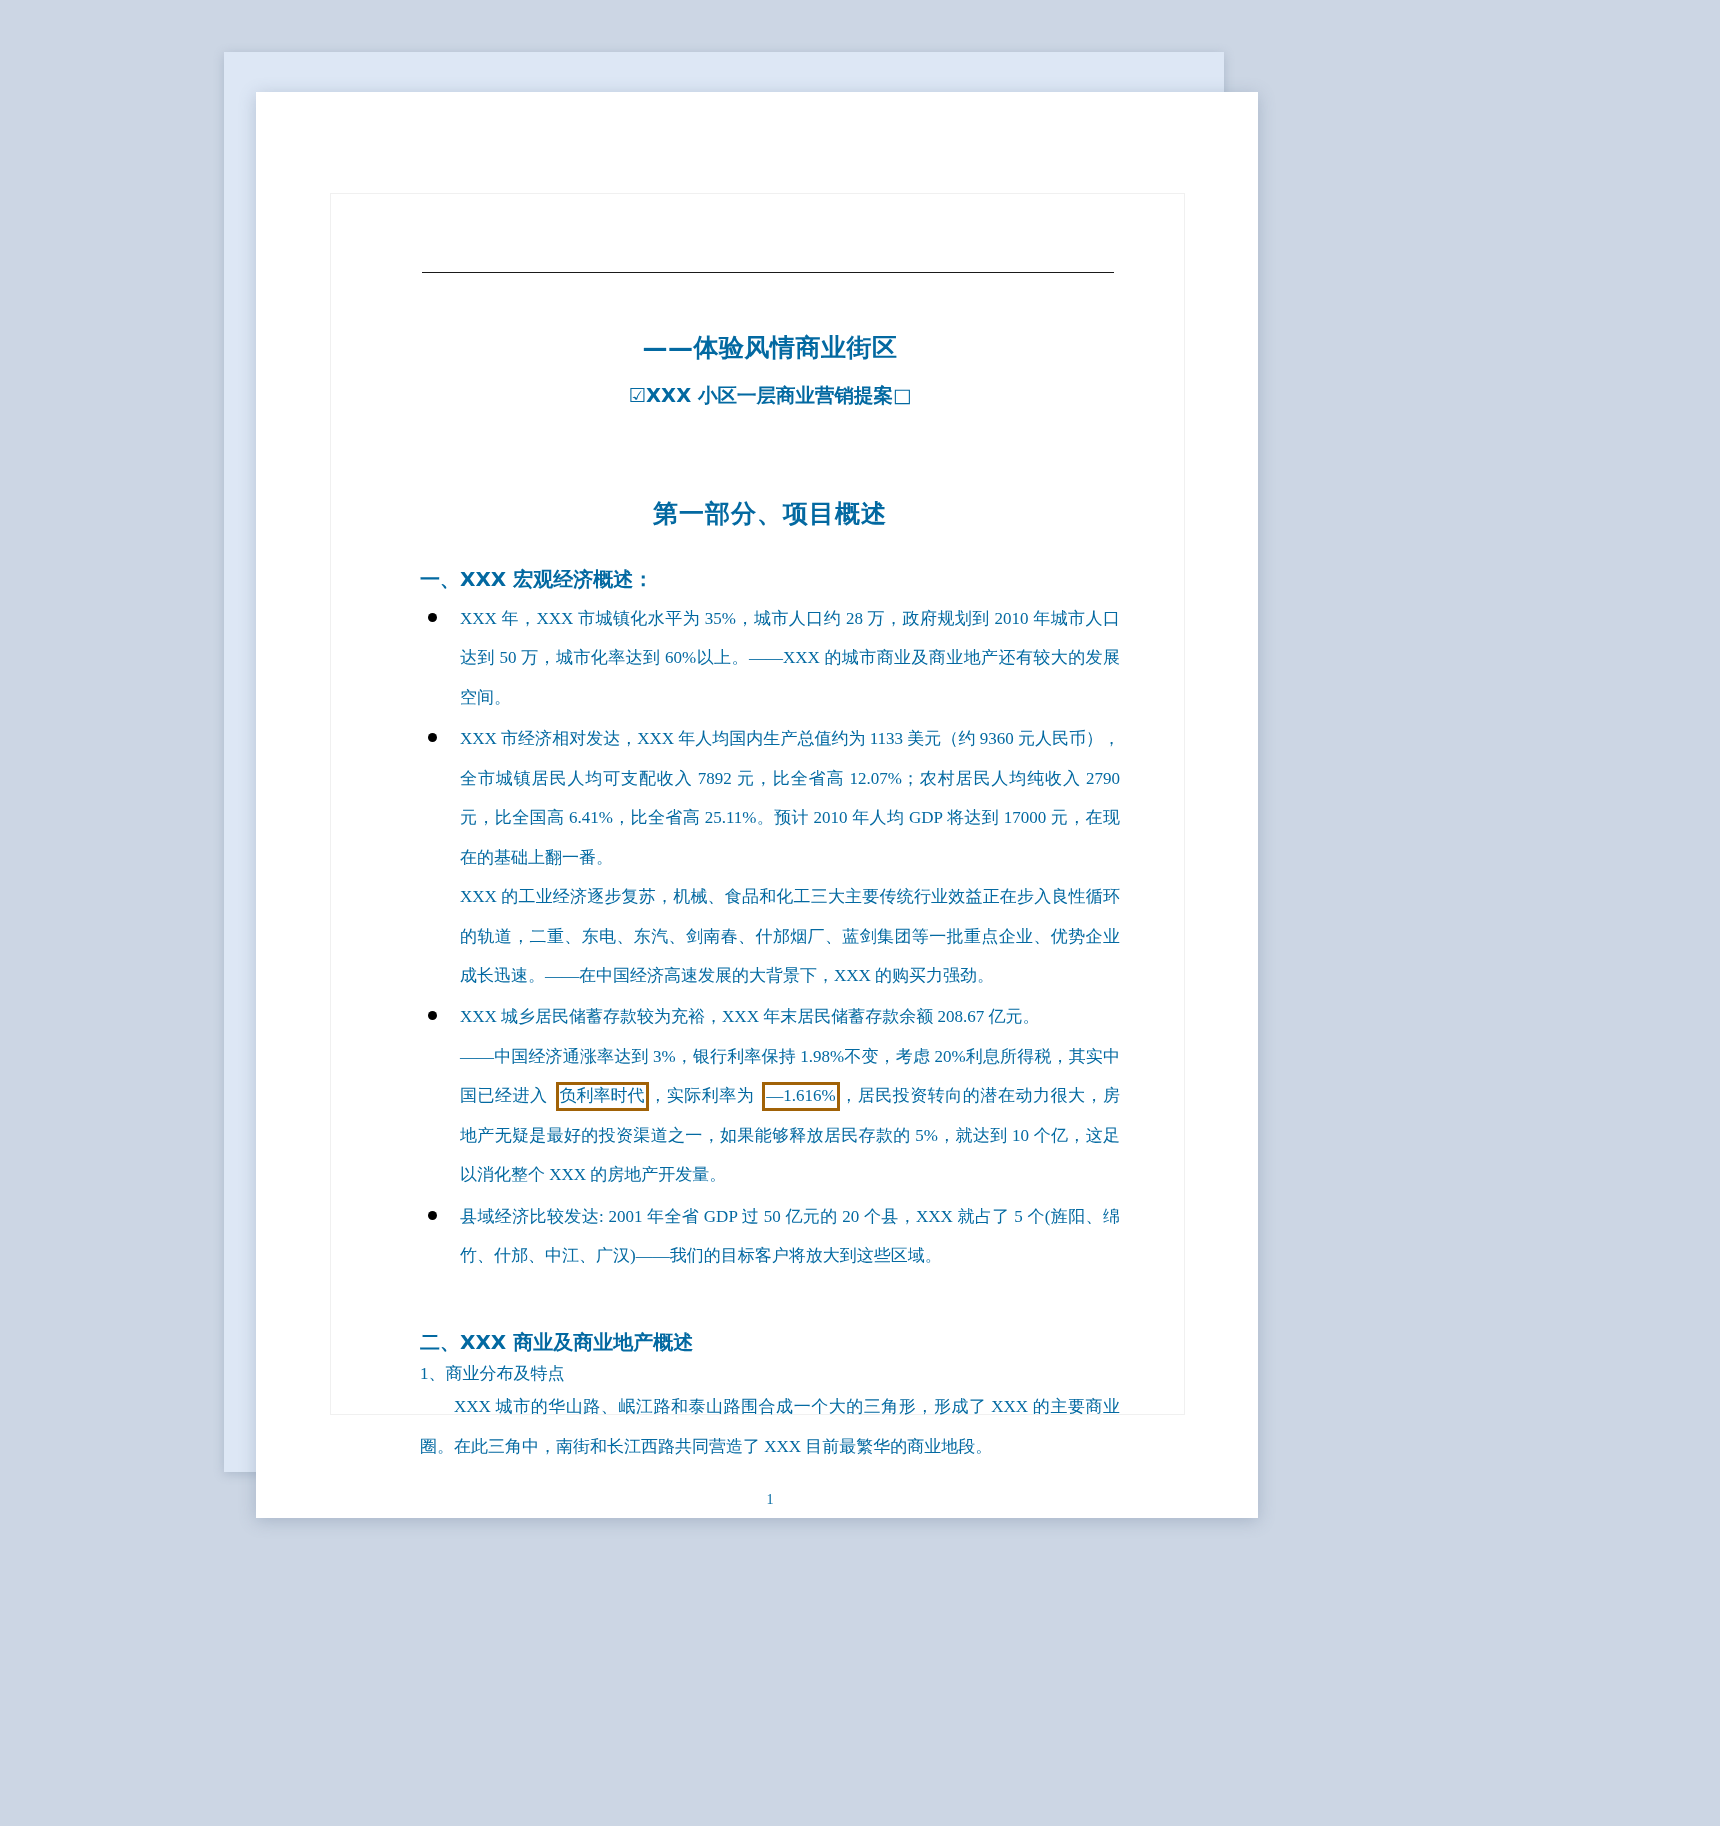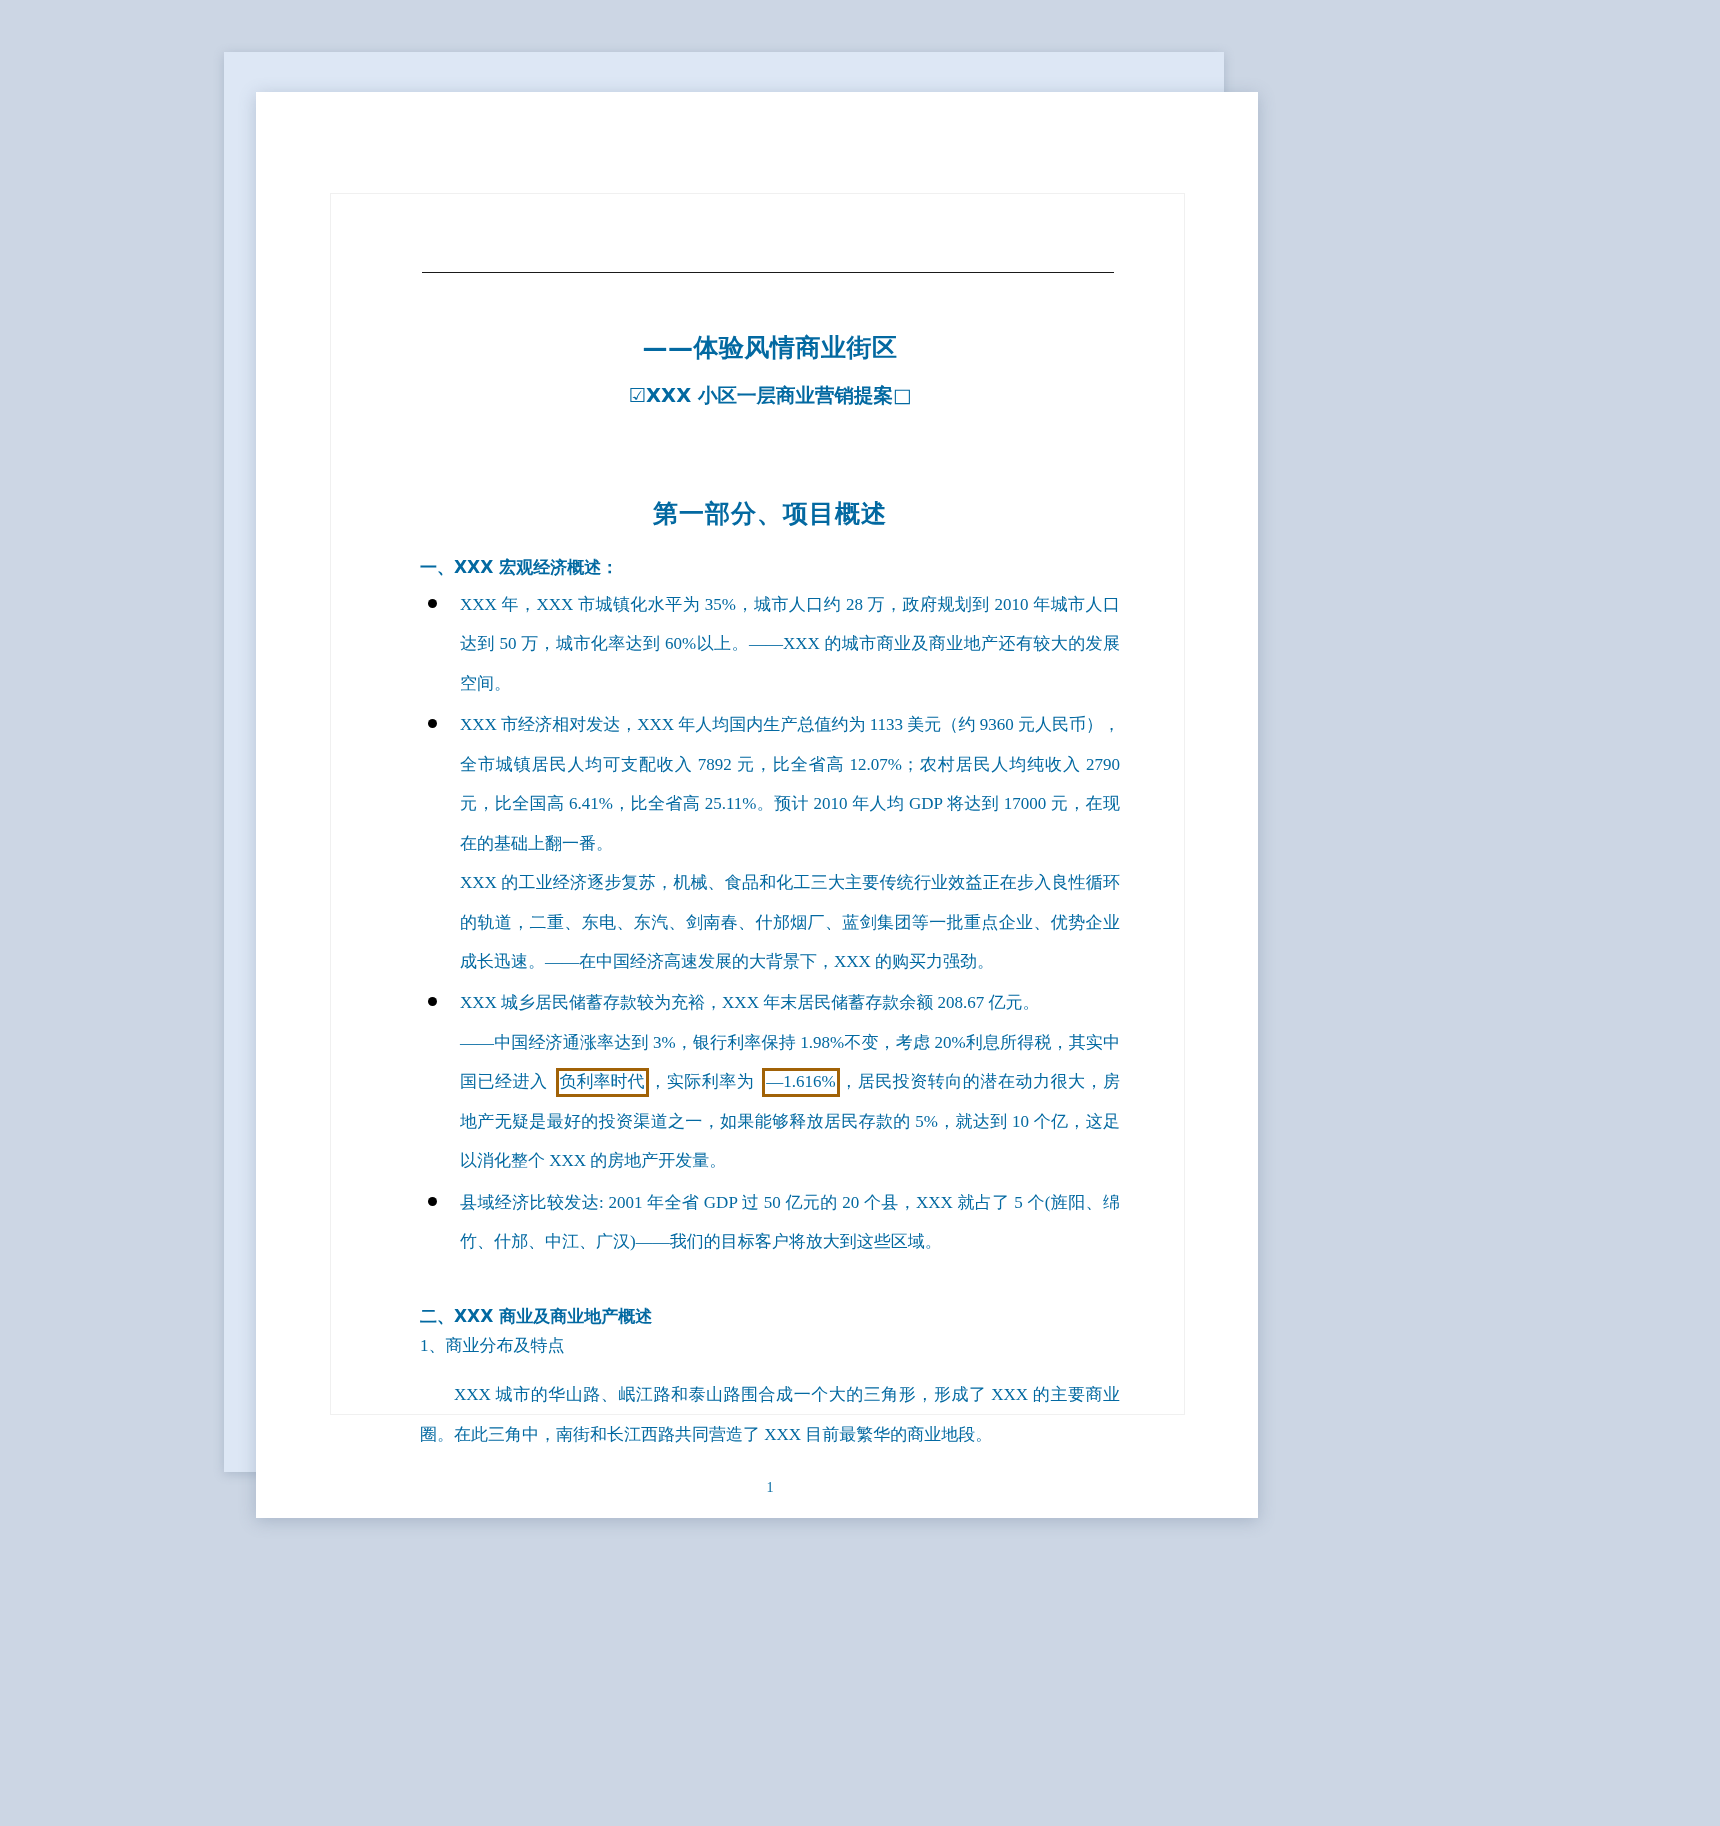--- a/index.html
+++ b/index.html
@@ -89,30 +89,30 @@
     font-family: "Liberation Serif", "DejaVu Serif", serif;
     font-weight: bold;
     font-size: 25px;
     margin-top: 88px;
     letter-spacing: 1px;
   }
 
   .sub-head {
     font-family: "DejaVu Sans", "Liberation Sans", sans-serif;
     font-weight: bold;
-    font-size: 17px;
-    margin-top: 26px;
+    font-size: 20px;
+    margin-top: 36px;
     margin-bottom: 6px;
   }
 
   .sub-head2 {
     font-family: "Liberation Serif", "DejaVu Serif", serif;
     font-size: 17px;
     margin-top: 4px;
-    margin-bottom: 18px;
+    margin-bottom: 2px;
   }
 
   .para {
     font-size: 17px;
     line-height: 2.32;
     text-align: justify;
     text-justify: inter-ideograph;
     margin: 0;
   }
 

